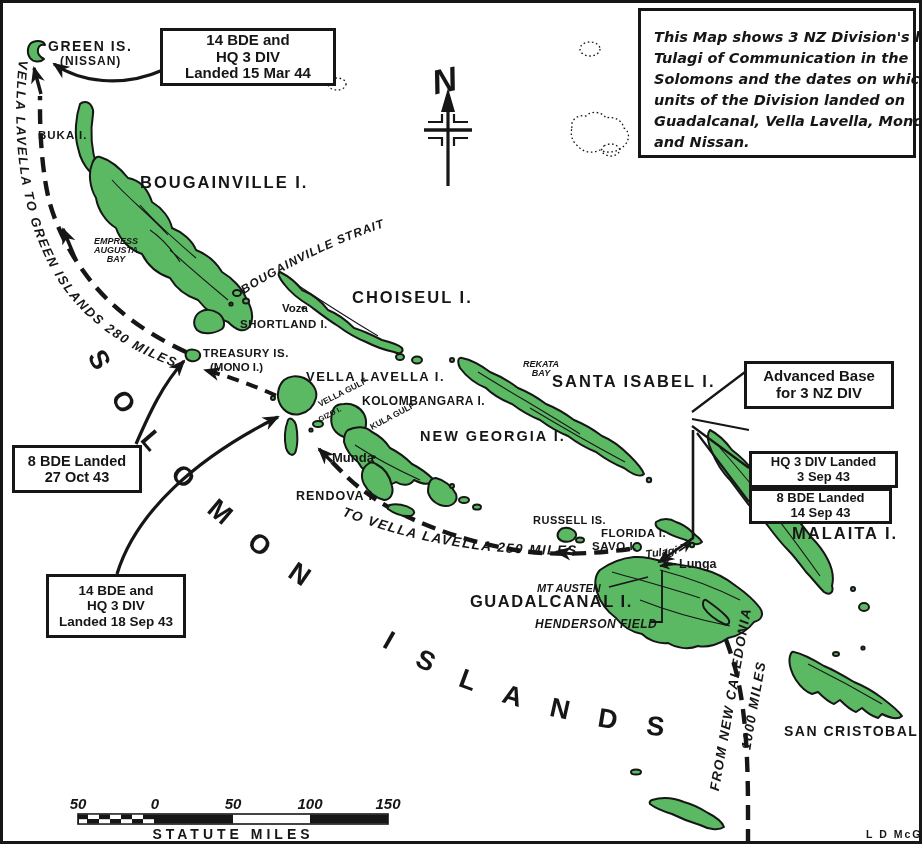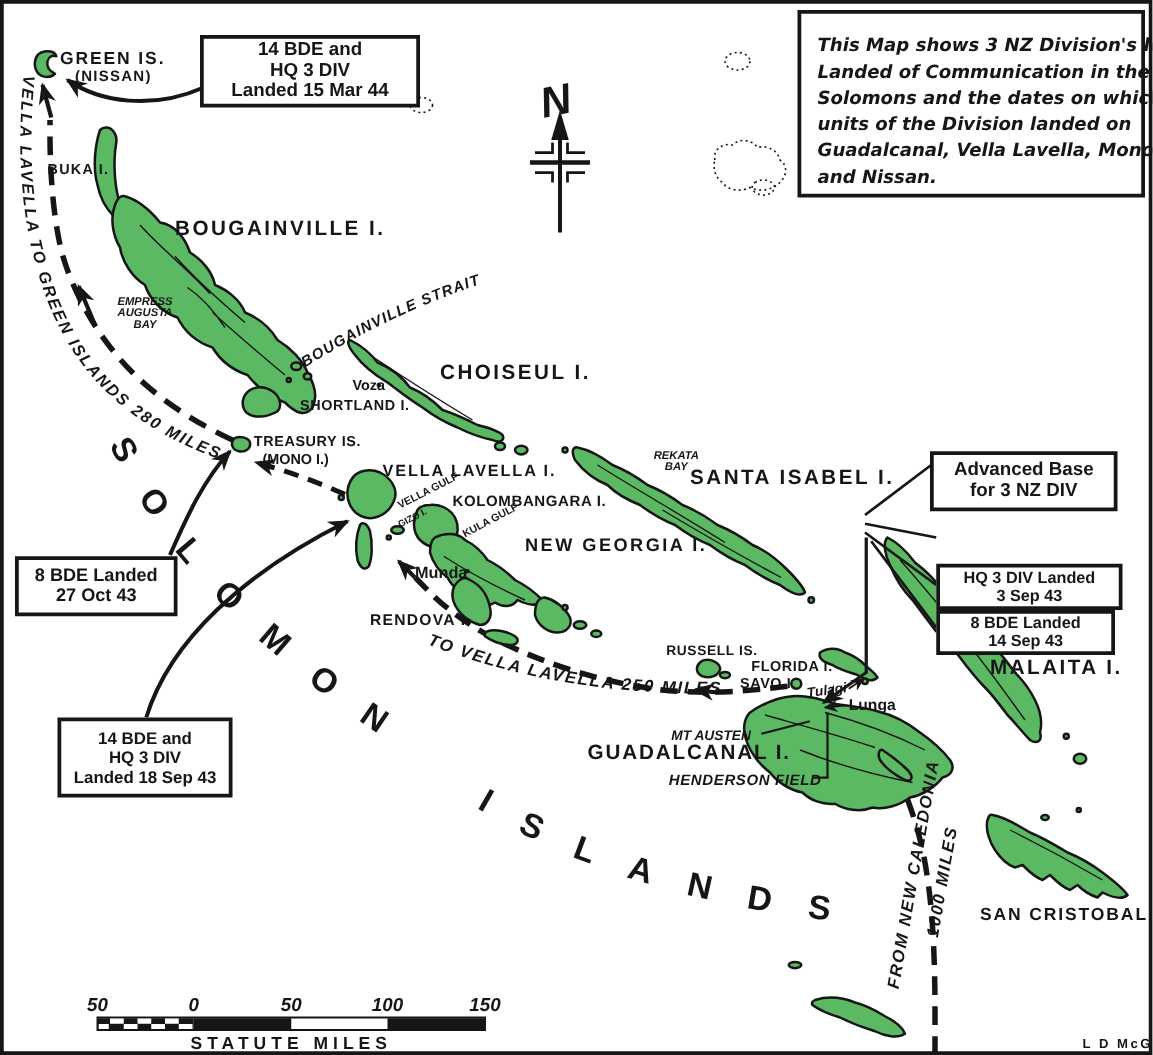--- a/index.html
+++ b/index.html
@@ -221,21 +221,21 @@
 </svg>
 
   <div class="callout" style="left:160px;top:28px;width:170px;height:52px;font-size:15px;">
     <div>14 BDE and</div>
     <div>HQ 3 DIV</div>
     <div>Landed 15 Mar 44</div>
   </div>
 
   <div class="note">
     <div>This Map shows 3 NZ Division's long</div>
-    <div>Landed of Communication in the</div>
+    <div>Tulagi of Communication in the</div>
     <div>Solomons and the dates on which</div>
     <div>units of the Division landed on</div>
     <div>Guadalcanal, Vella Lavella, Mono</div>
     <div>and Nissan.</div>
   </div>
 
   <div class="callout" style="left:12px;top:445px;width:124px;height:42px;font-size:14.5px;">
     <div>8 BDE Landed</div>
     <div>27 Oct 43</div>
   </div>

